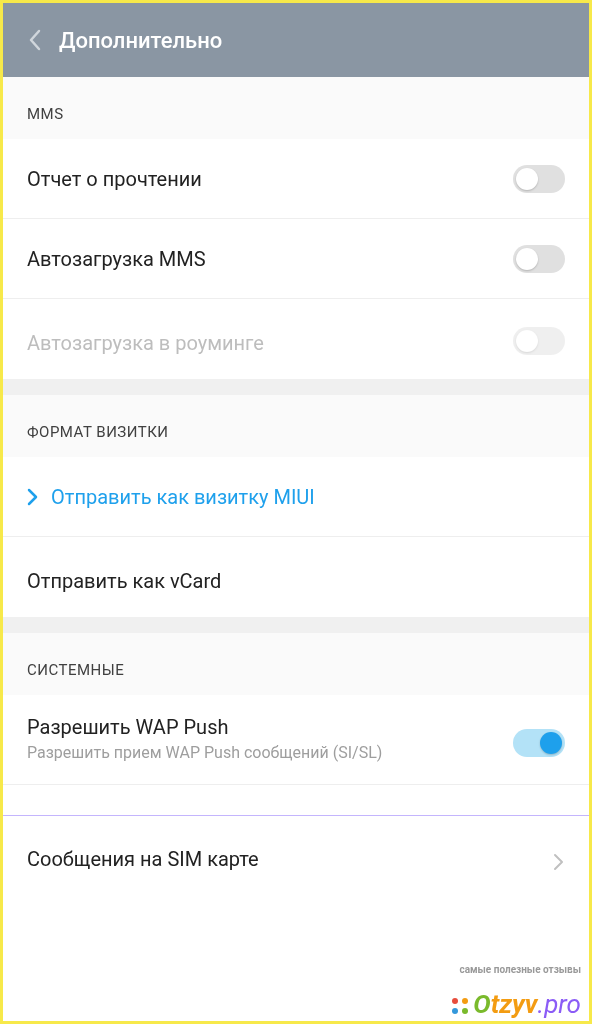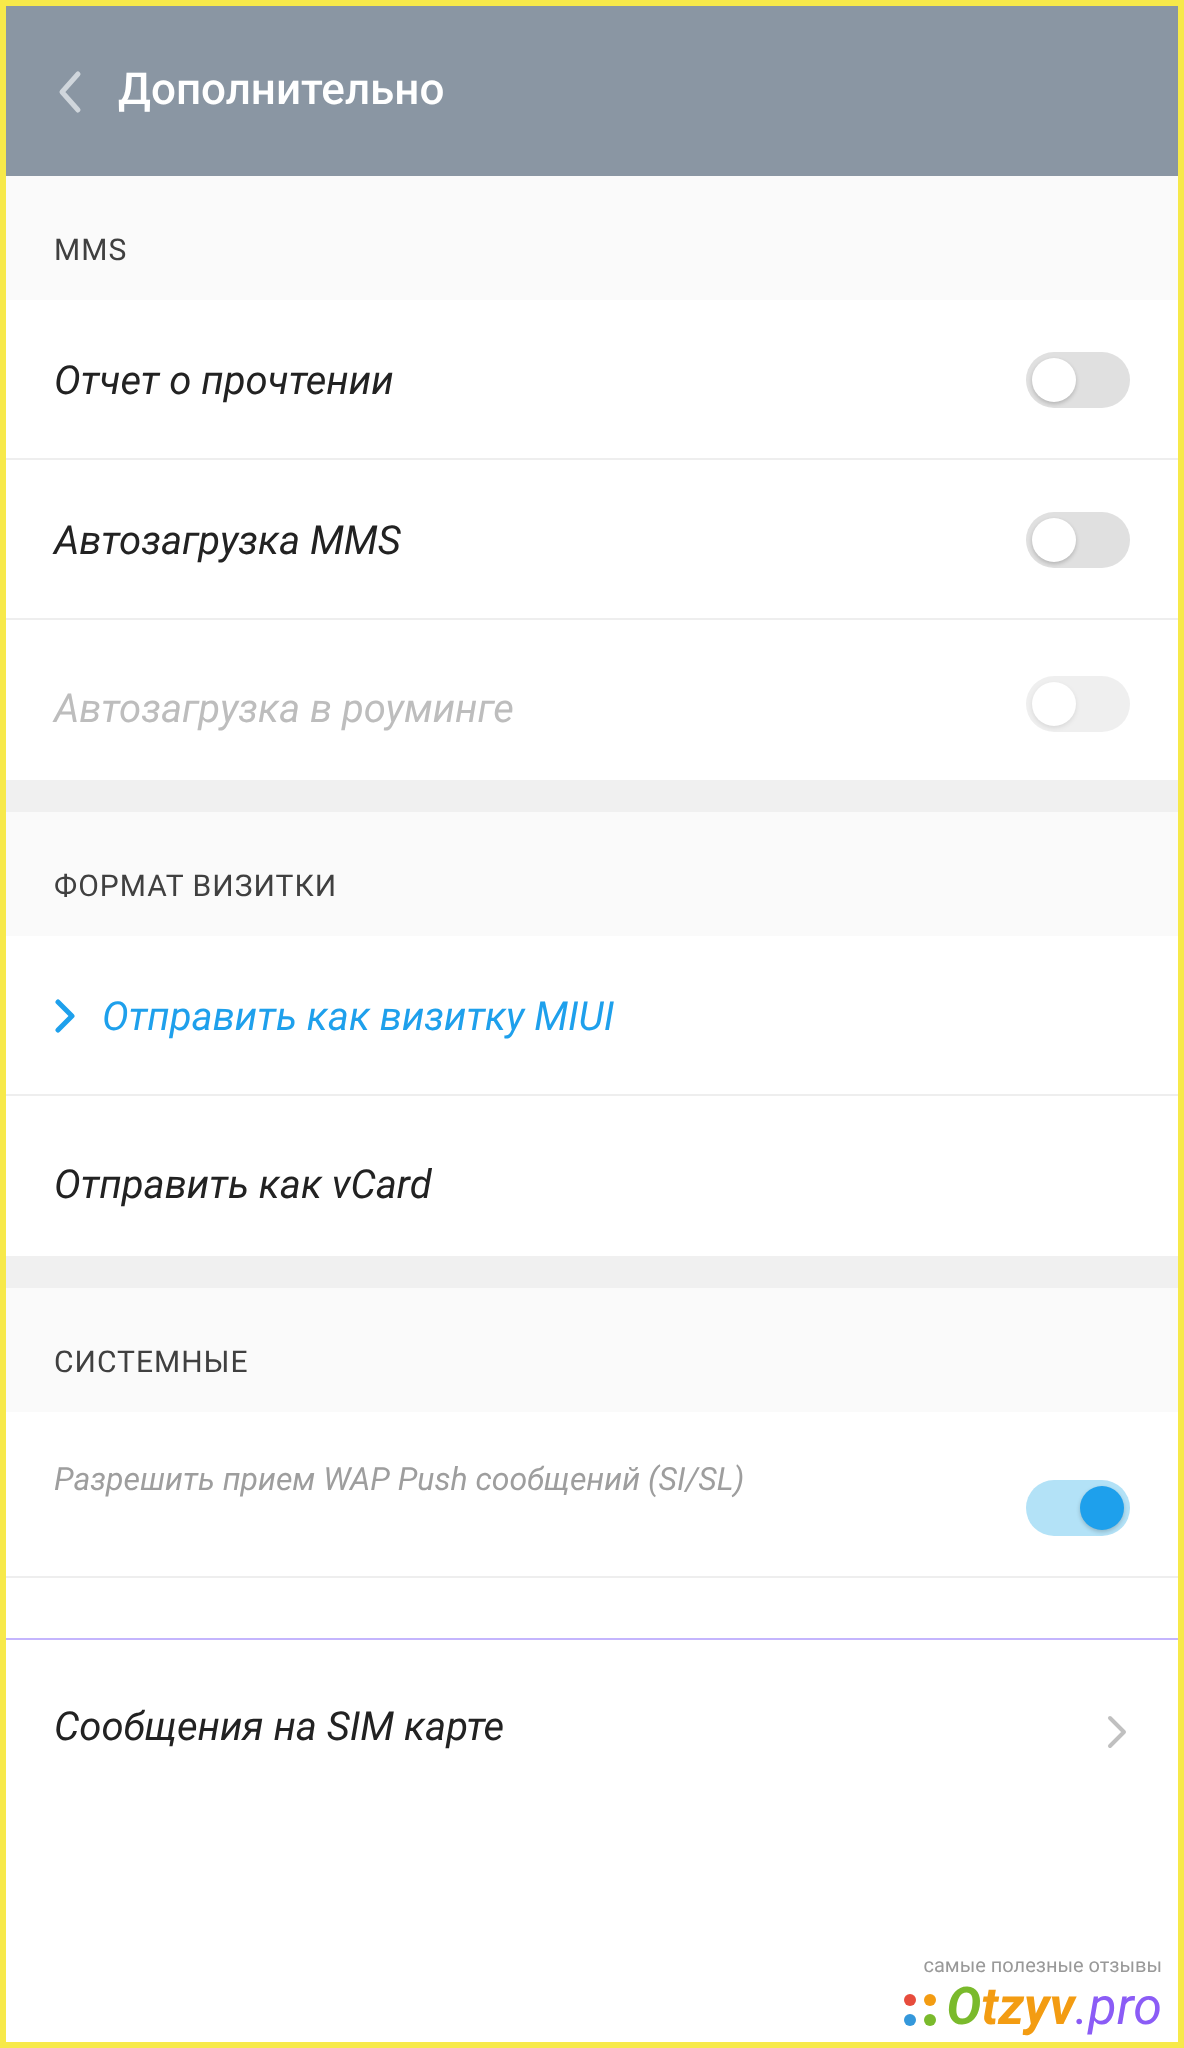--- a/index.html
+++ b/index.html
@@ -13,21 +13,21 @@
   }
   .outer-border {
     border: 3px solid #f7e94a;
     width: 592px;
     height: 1024px;
     background: #fff;
     position: relative;
   }
   .header {
     background: #8a96a3;
-    height: 85px;
+    height: 74px;
     display: flex;
     align-items: center;
     padding: 0 12px;
   }
   .back-btn {
     width: 40px;
     height: 40px;
     display: flex;
     align-items: center;
     justify-content: center;
@@ -49,21 +49,21 @@
   }
   .row {
     background: #fff;
     display: flex;
     align-items: center;
     padding: 24px 24px;
     border-bottom: 1px solid #eeeeee;
     min-height: 80px;
   }
   .row.no-border { border-bottom: none; align-items: flex-end; }
-  .row-content { flex: 1; font-style: italic; }
+  .row-content { flex: 1; }
   .row-title {
     color: #222;
     font-size: 20px;
   }
   .row-title.disabled { color: #bdbdbd; }
   .row-title.selected { color: #1ea0ec; }
   .row-subtitle {
     color: #9e9e9e;
     font-size: 16px;
     margin-top: 4px;
@@ -116,21 +116,22 @@
     position: absolute;
     bottom: 4px;
     right: 8px;
     text-align: right;
     line-height: 1;
     pointer-events: none;
   }
   .watermark-sub {
     font-size: 10px;
     color: #999;
-    margin-bottom: 2px;
+    margin-bottom: 16px;
+    font-weight: bold;
   }
   .watermark-logo {
     font-size: 26px;
     font-weight: 700;
     font-style: italic;
   }
   .watermark-logo .o1 { color: #7aba2c; }
   .watermark-logo .tzyv { color: #f39c12; }
   .watermark-logo .pro { color: #8b5cf6; font-weight: 400; }
   .watermark-star {
@@ -206,20 +207,21 @@
   </div>
 
   <div class="gap"></div>
 
   <div class="section-header">
     <div class="section-header-text">СИСТЕМНЫЕ</div>
   </div>
 
   <div class="row" style="align-items:flex-start; padding-top:20px; padding-bottom:20px;">
     <div class="row-content">
+      <div class="row-title">Разрешить WAP Push</div>
       <div class="row-subtitle">Разрешить прием WAP Push сообщений (SI/SL)</div>
     </div>
     <div class="toggle on" style="margin-top:14px;">
       <div class="toggle-knob"></div>
     </div>
   </div>
 
   <div style="height:12px;"></div>
 
 

